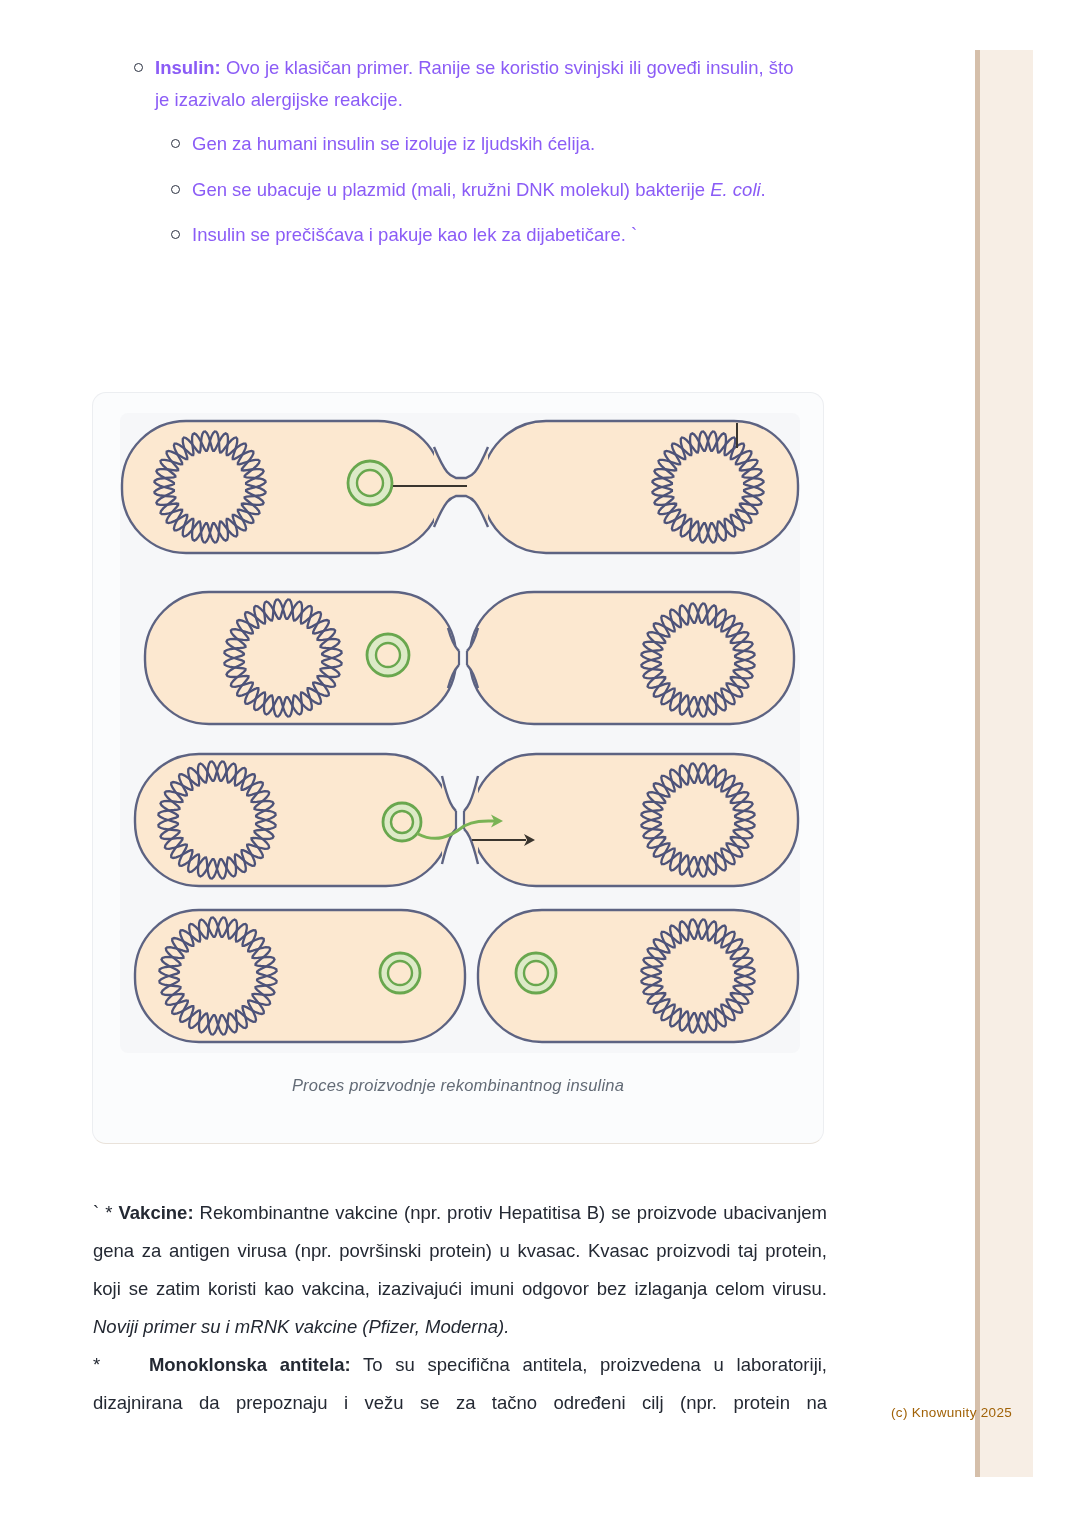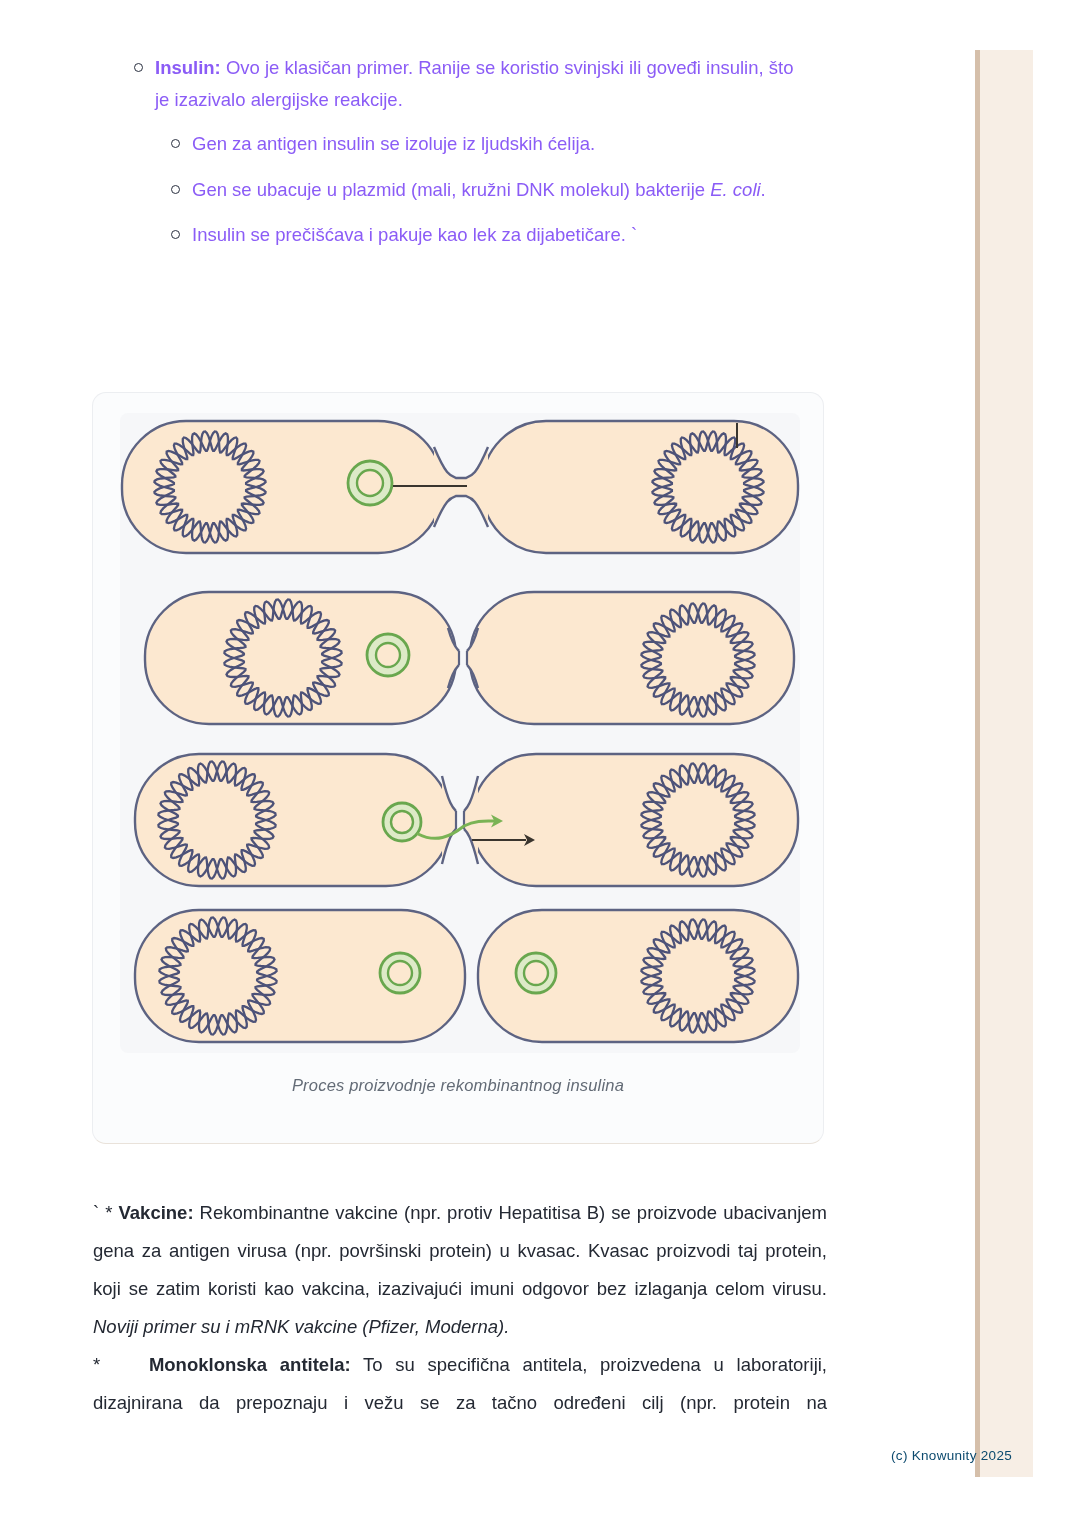--- a/index.html
+++ b/index.html
@@ -50,38 +50,38 @@
 
   
   .bottom-text{
     position:absolute;top:1146px;left:0;width:734px;
     font-size:18.5px;line-height:38px;color:#242933;text-align:justify;
   }
   .bottom-text p{margin:0;}
   .bottom-text p.cut{text-align-last:justify;}
 
   .page-footer{
-    position:absolute;top:1448px;right:68px;z-index:3;
-    font-size:13.5px;color:#0c4a6e;letter-spacing:.3px;
+    position:absolute;top:1405px;right:68px;z-index:3;
+    font-size:13.5px;color:#a16207;letter-spacing:.3px;
   }
 </style>
 </head>
 <body>
 
 <div class="side-stripe"></div>
 
 <div class="content">
 
   <div class="top-list">
     <ul class="lvl1">
       <li>
         <span class="li-text"><span style="font-weight: 700;">Insulin:</span><span> Ovo je klasičan primer. Ranije se koristio svinjski ili goveđi insulin, što je izazivalo alergijske reakcije.</span></span>
         <ul class="lvl2">
           <li>
-              <span class="li-text"><span>Gen za antigen insulin se izoluje iz ljudskih ćelija.</span></span>
+              <span class="li-text"><span>Gen za humani insulin se izoluje iz ljudskih ćelija.</span></span>
             </li>
           <li>
               <span class="li-text"><span>Gen se ubacuje u plazmid (mali, kružni DNK molekul) bakterije </span><span style="font-style: italic;">E. coli</span><span>.</span></span>
             </li>
           <li>
               <span class="li-text"><span>Insulin se prečišćava i pakuje kao lek za dijabetičare. `</span></span>
             </li>
         </ul>
       </li>
     </ul>

